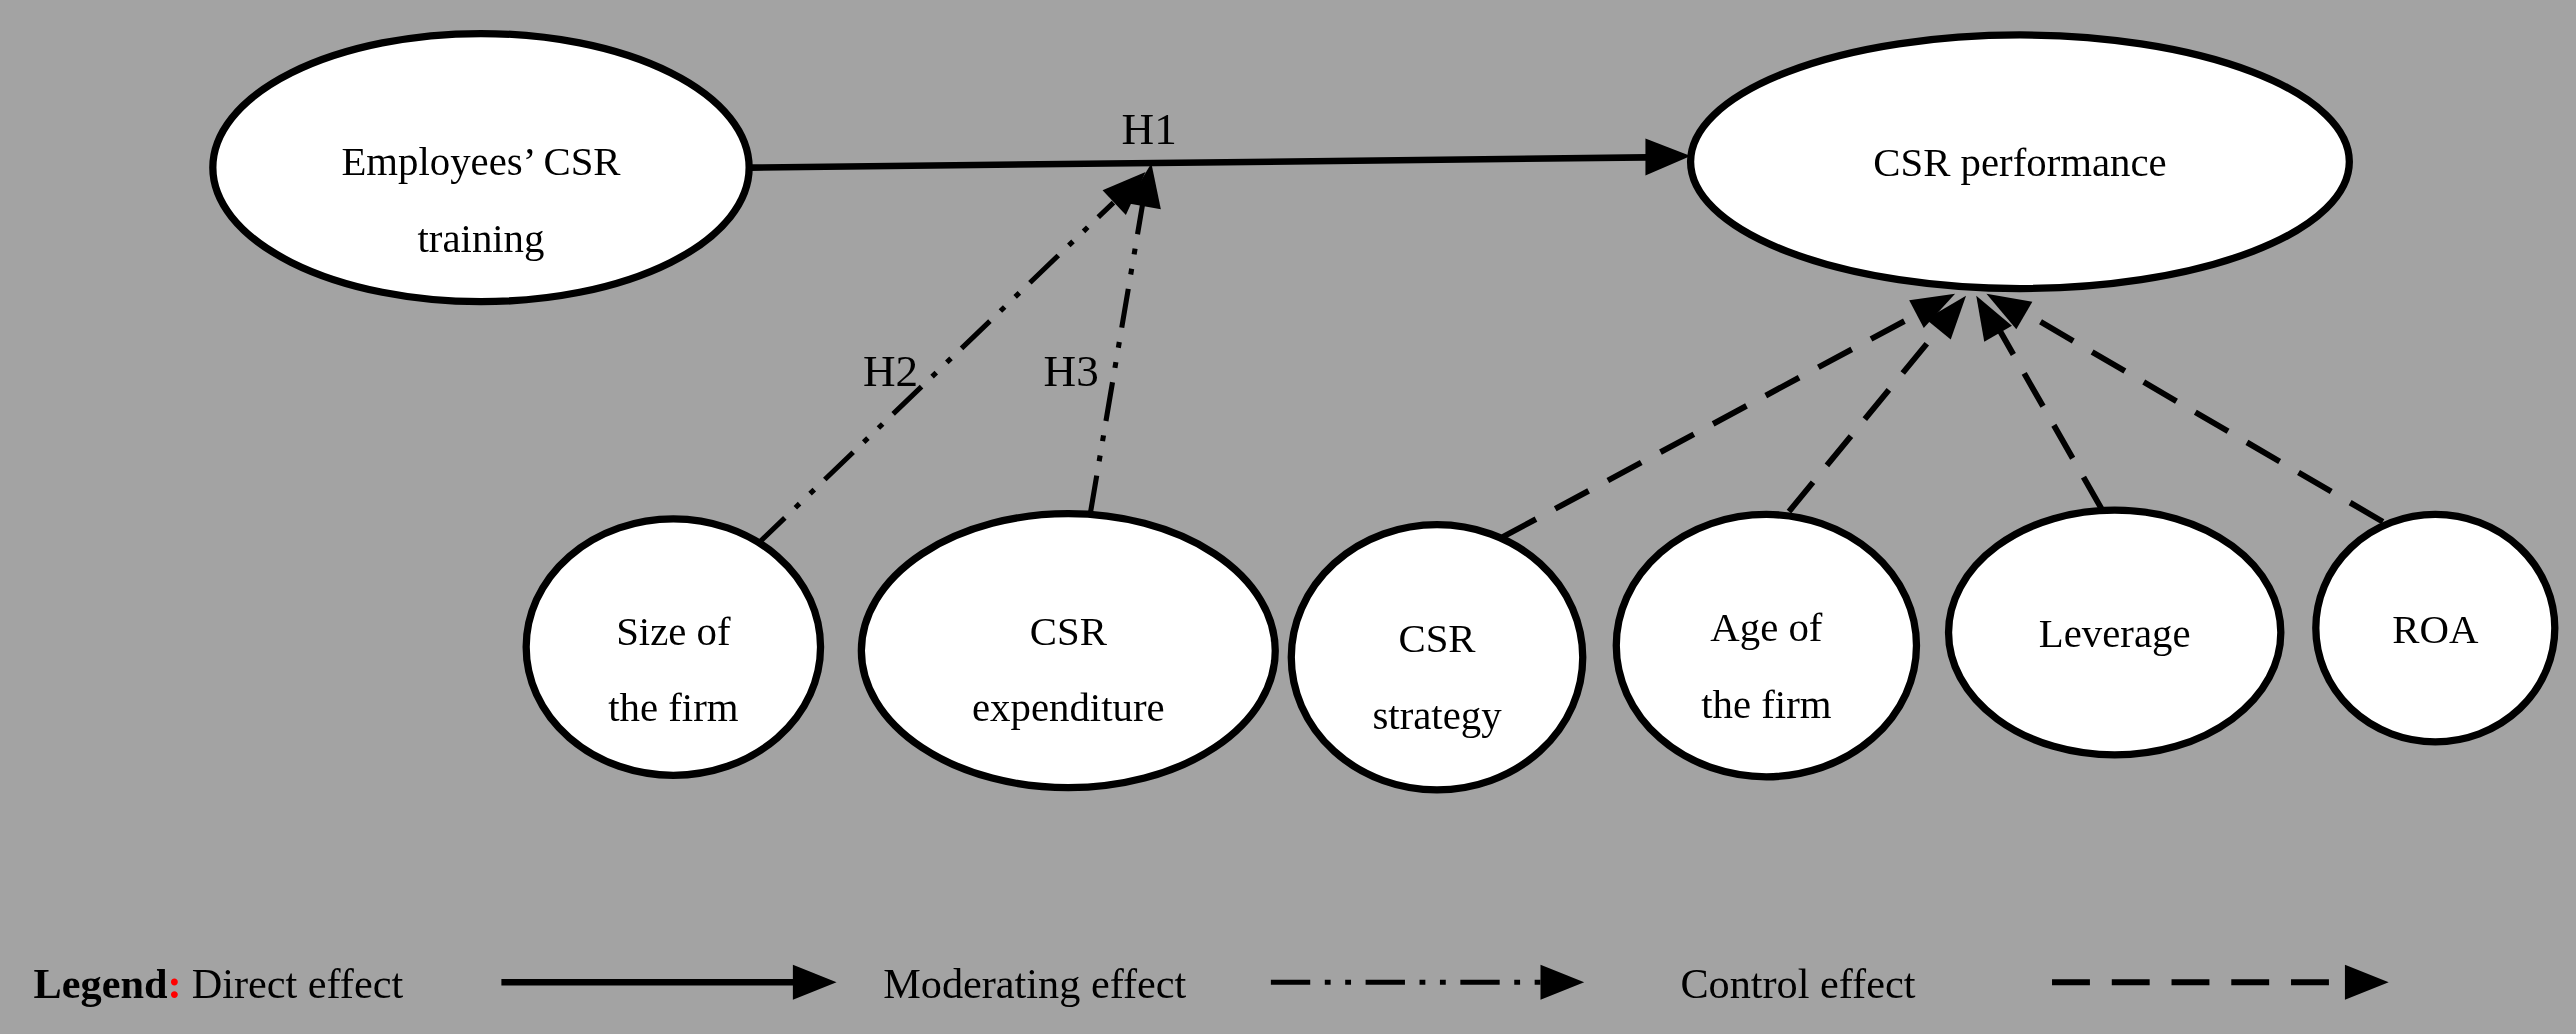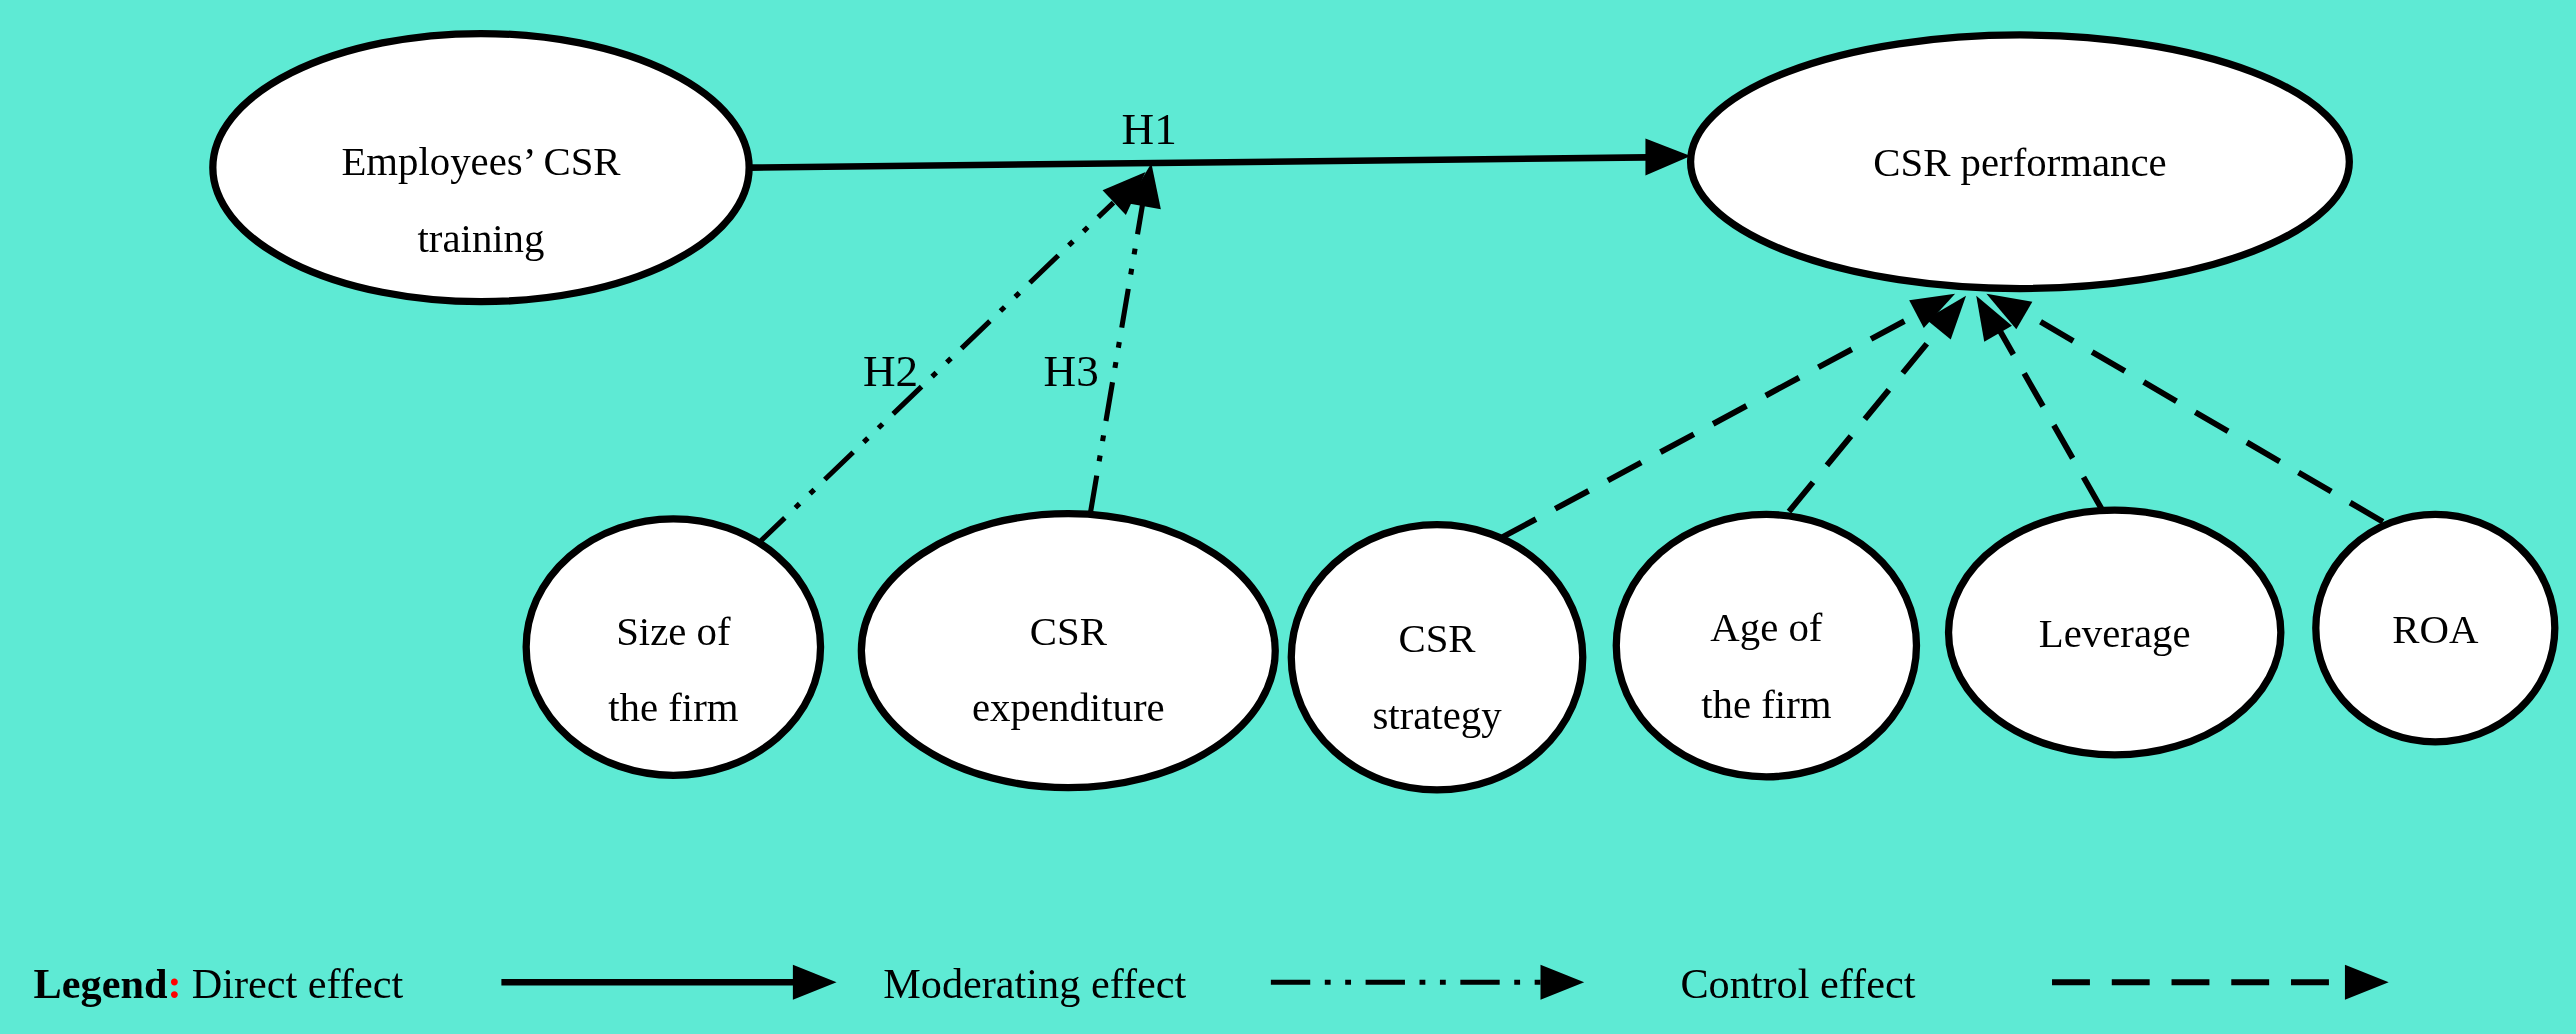--- a/index.html
+++ b/index.html
@@ -4,21 +4,21 @@
 <style>
   html, body {
     margin: 0;
     padding: 0;
     background: #ffffff;
   }
   .page {
     position: relative;
     width: 2576px;
     height: 1034px;
-    background: #5eead4;
+    background: #a3a3a3;
     overflow: hidden;
   }
   svg {
     display: block;
   }
   svg text {
     font-family: "Liberation Serif", "DejaVu Serif", serif;
     fill: #000000;
   }
   .node-shape {

